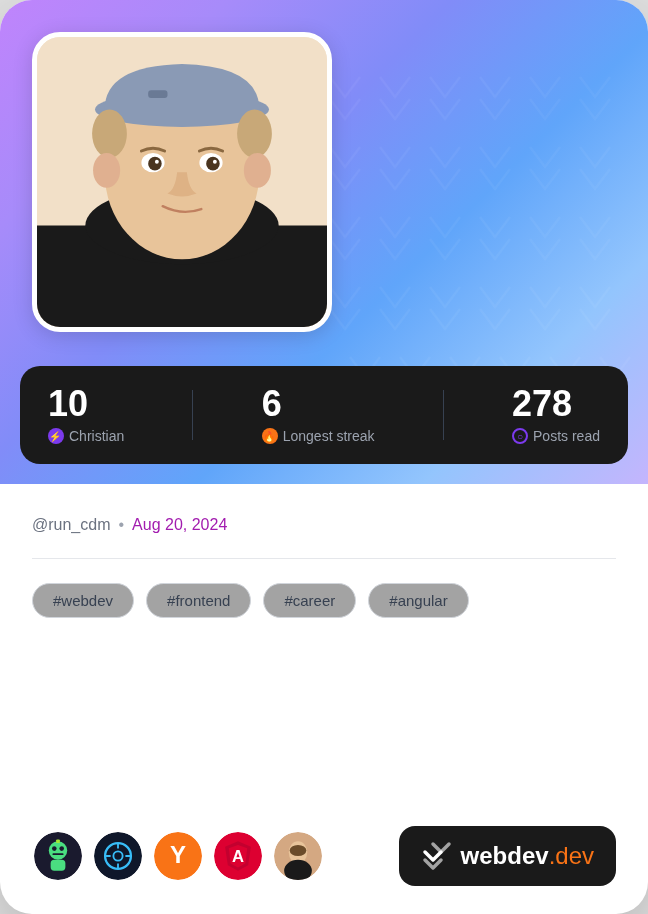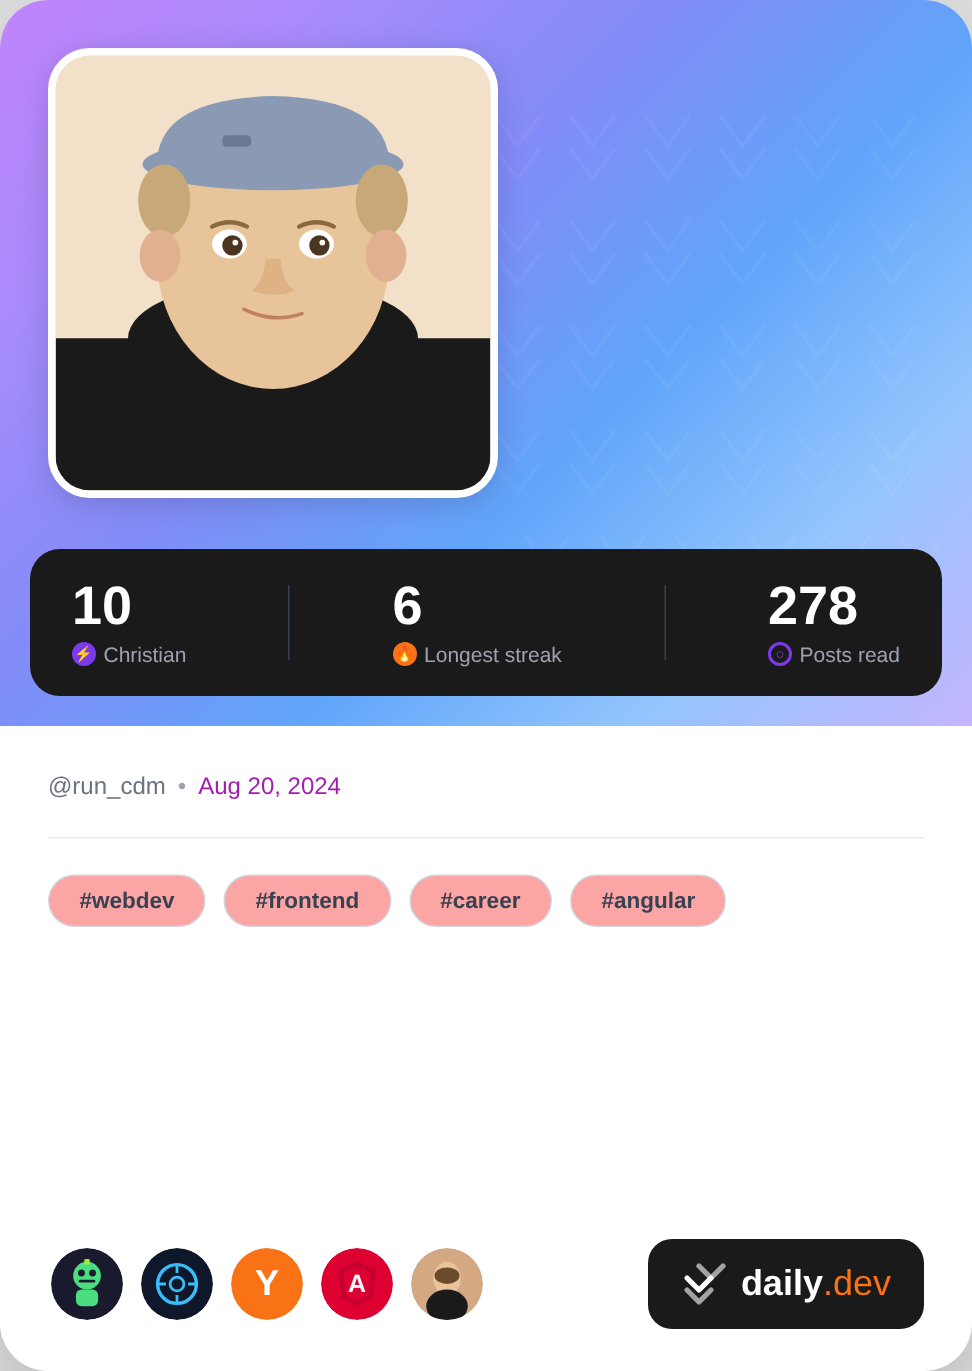--- a/index.html
+++ b/index.html
@@ -184,23 +184,23 @@
       flex-wrap: wrap;
       gap: 12px;
       margin-bottom: 28px;
     }
 
     .tag {
       border: 1.5px solid #d1d5db;
       border-radius: 24px;
       padding: 8px 20px;
       font-size: 15px;
-      font-weight: 700;
+      font-weight: 400;
       color: #374151;
-      background: #fca5a5;
+      background: #a3a3a3;
     }
 
     
     .card-footer {
       display: flex;
       align-items: center;
       justify-content: space-between;
       margin-top: auto;
     }
 
@@ -466,20 +466,20 @@
         </div>
       </div>
 
       <div class="brand-logo">
         <svg class="brand-icon" viewBox="0 0 32 32" fill="none" xmlns="http://www.w3.org/2000/svg">
           <polyline points="4,12 12,20 20,12" stroke="white" stroke-width="3.5" fill="none" stroke-linecap="round" stroke-linejoin="round"></polyline>
           <polyline points="4,20 12,28 20,20" stroke="white" stroke-width="3.5" fill="none" stroke-linecap="round" stroke-linejoin="round" opacity="0.6"></polyline>
           <polyline points="12,4 20,12 28,4" stroke="white" stroke-width="3.5" fill="none" stroke-linecap="round" stroke-linejoin="round" opacity="0.6"></polyline>
         </svg>
         <div>
-          <span class="brand-text">daily</span><span class="brand-text brand-text-light">.dev</span>
+          <span class="brand-text">webdev</span><span class="brand-text brand-text-light">.dev</span>
         </div>
       </div>
 
     </div>
   </div>
 
 </div>
 
 </body></html>

